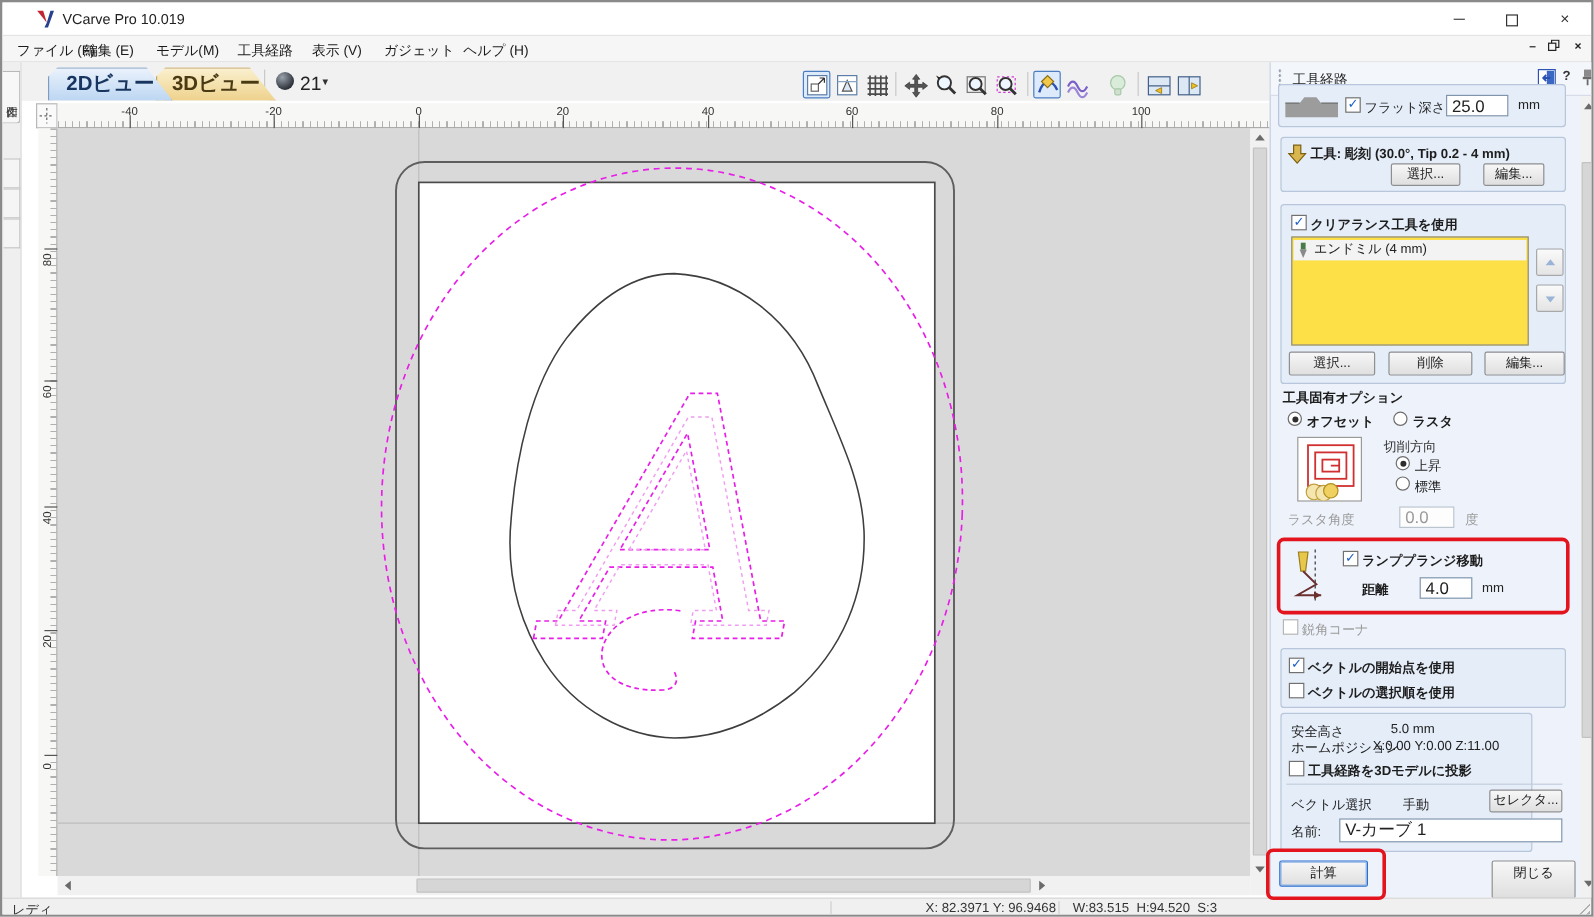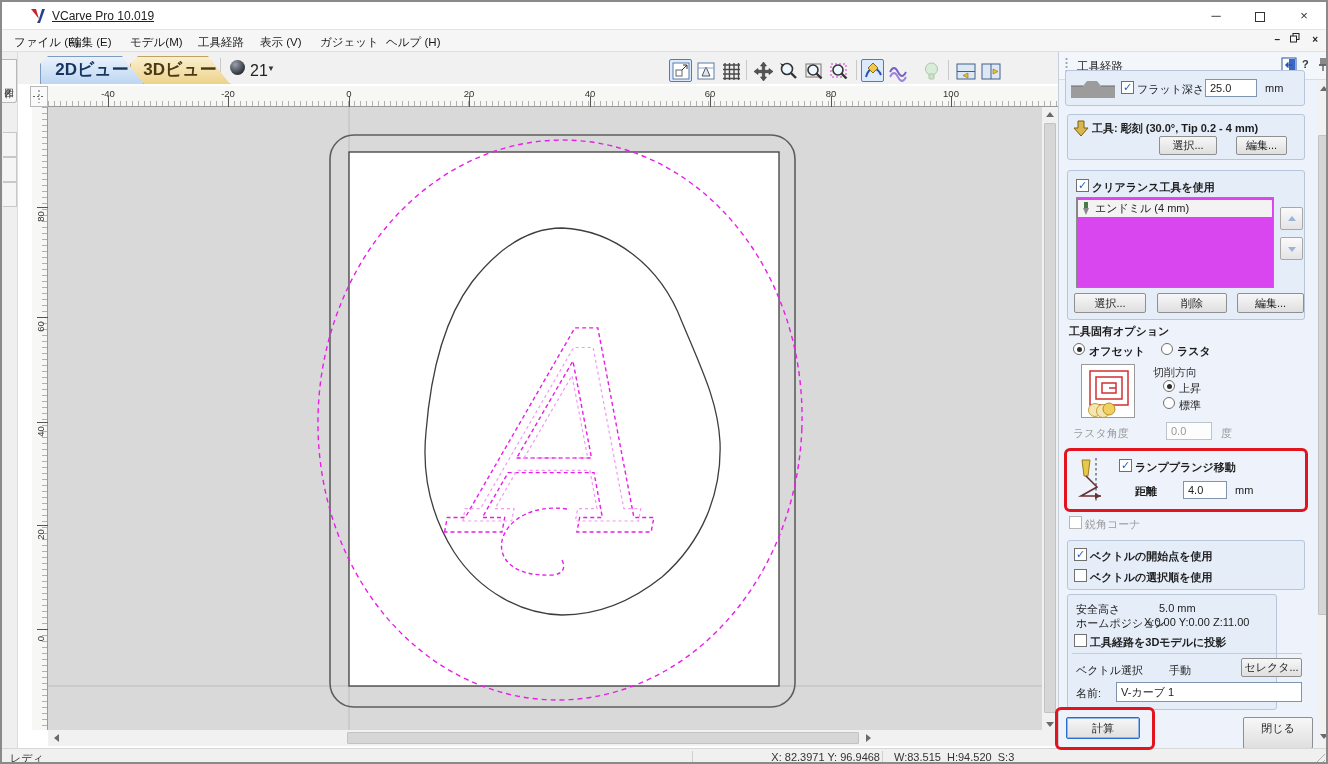--- a/index.html
+++ b/index.html
@@ -3,21 +3,21 @@
 <meta charset="utf-8">
 <style>
   * { margin:0; padding:0; box-sizing:border-box; }
   html,body { background:#bbb; }
   body { font-family:"Liberation Sans","DejaVu Sans",sans-serif; font-size:11px; color:#222; }
   .app { position:relative; width:1328px; height:764px; background:#fff; border:2px solid #8a8a8a; overflow:hidden; }
   .abs { position:absolute; }
 
   
   .titlebar { position:absolute; left:0; top:0; width:100%; height:28px; background:#fff; border-bottom:1px solid #e4e4e4; }
-  .title-text { position:absolute; left:50px; top:7px; font-size:12px; color:#222;text-decoration:underline; }
+  .title-text { position:absolute; left:50px; top:7px; font-size:12px; color:#222; }
   .winbtn { position:absolute; top:0; width:44px; height:28px; text-align:center; line-height:28px; font-size:13px; color:#333; cursor:default; }
 
   
   .menubar { position:absolute; left:0; top:28px; width:100%; height:22px; background:#f6f6f6; border-bottom:1px solid #e0e0e0; }
   .menu-item { position:absolute; top:3px; font-size:11.5px; color:#1a1a1a; padding:2px 6px; }
   .mdibtn { position:absolute; top:4px; font-size:10px; color:#222; font-weight:bold; }
 
   
   .viewbar { position:absolute; left:16px; top:50px; width:1040px; height:32px; background:#f1f1f1; }
   .vtab { position:absolute; top:4px; height:28px; line-height:26px; font-weight:bold; font-size:17px; text-align:center;
@@ -71,29 +71,29 @@
   .panel-header { position:absolute; left:0; top:0; width:100%; height:28px; background:#f3f6fb; border-bottom:1px solid #d6dde8; }
   .panel-title { position:absolute; left:18px; top:7px; font-size:11.5px; color:#222; }
   .grip-dots { position:absolute; left:6px; top:5px; width:3px; height:18px;
                background-image:radial-gradient(circle,#9aa4b2 1px,transparent 1.2px); background-size:3px 4px; }
   .group { position:absolute; background:#e4edf8; border:1px solid #b7c6da; border-radius:3px; }
   .blabel { font-weight:bold; color:#1d1d1d; }
   .glabel { color:#9a9a9a; }
   .btn { position:absolute; background:linear-gradient(#f7f7f7,#dfdfdf); border:1px solid #8f8f8f; border-radius:2px;
          font-size:11px; text-align:center; color:#222; }
   .btn.focusblue { border:1px solid #2a6fd0; box-shadow:0 0 0 1px #8fb4e6 inset; }
-  .inp { position:absolute; border:1px solid #7e95ad; background:#fff; font-size:11px; padding:6px 4px;
+  .inp { position:absolute; border:1px solid #7e95ad; background:#fff; font-size:14px; padding:6px 4px;
          font-family:"Liberation Sans","DejaVu Sans",sans-serif; color:#222; }
   .inp.dis { color:#9a9a9a; border-color:#b9c4cf; background:#fdfdfd; }
   .cb { position:absolute; width:13px; height:13px; background:#fff; border:1px solid #707070; font-size:11px; line-height:11px;
         text-align:center; color:#1e62c8; font-weight:bold; }
   .cb.dis { border-color:#b5b5b5; }
   .rd { position:absolute; width:12px; height:12px; border:1px solid #6e6e6e; border-radius:50%; background:#fff; }
   .rd.on::after { content:""; position:absolute; left:2.5px; top:2.5px; width:5px; height:5px; border-radius:50%; background:#2e2e2e; }
-  .listbox { position:absolute; background:#d946ef; border:1px solid #8a8a8a; }
+  .listbox { position:absolute; background:#fde047; border:1px solid #8a8a8a; }
   .list-item { position:absolute; left:1px; top:2px; right:1px; height:17px; background:#f3f3f3; font-size:11px; line-height:17px; }
   .updown { position:absolute; width:23px; height:23px; background:linear-gradient(#fafafa,#e4e4e4); border:1px solid #a8a8a8; border-radius:2px; text-align:center; }
   .redbox { position:absolute; border:3px solid #e3141e; border-radius:6px; z-index:6; }
   .divline { position:absolute; height:1px; background:#c2cedd; }
 
   .statusbar { position:absolute; left:0; top:746px; width:100%; height:18px; background:#f0f0f0; border-top:1px solid #d8d8d8; font-size:11px; color:#333; }
   .status-div { position:absolute; top:2px; width:1px; height:14px; background:#d0d0d0; }
   .grip { position:absolute; right:1px; bottom:1px; width:12px; height:12px;
           background-image:linear-gradient(135deg,transparent 50%,#b0b0b0 50% 58%,transparent 58% 75%,#b0b0b0 75% 83%,transparent 83%); }
 </style>

